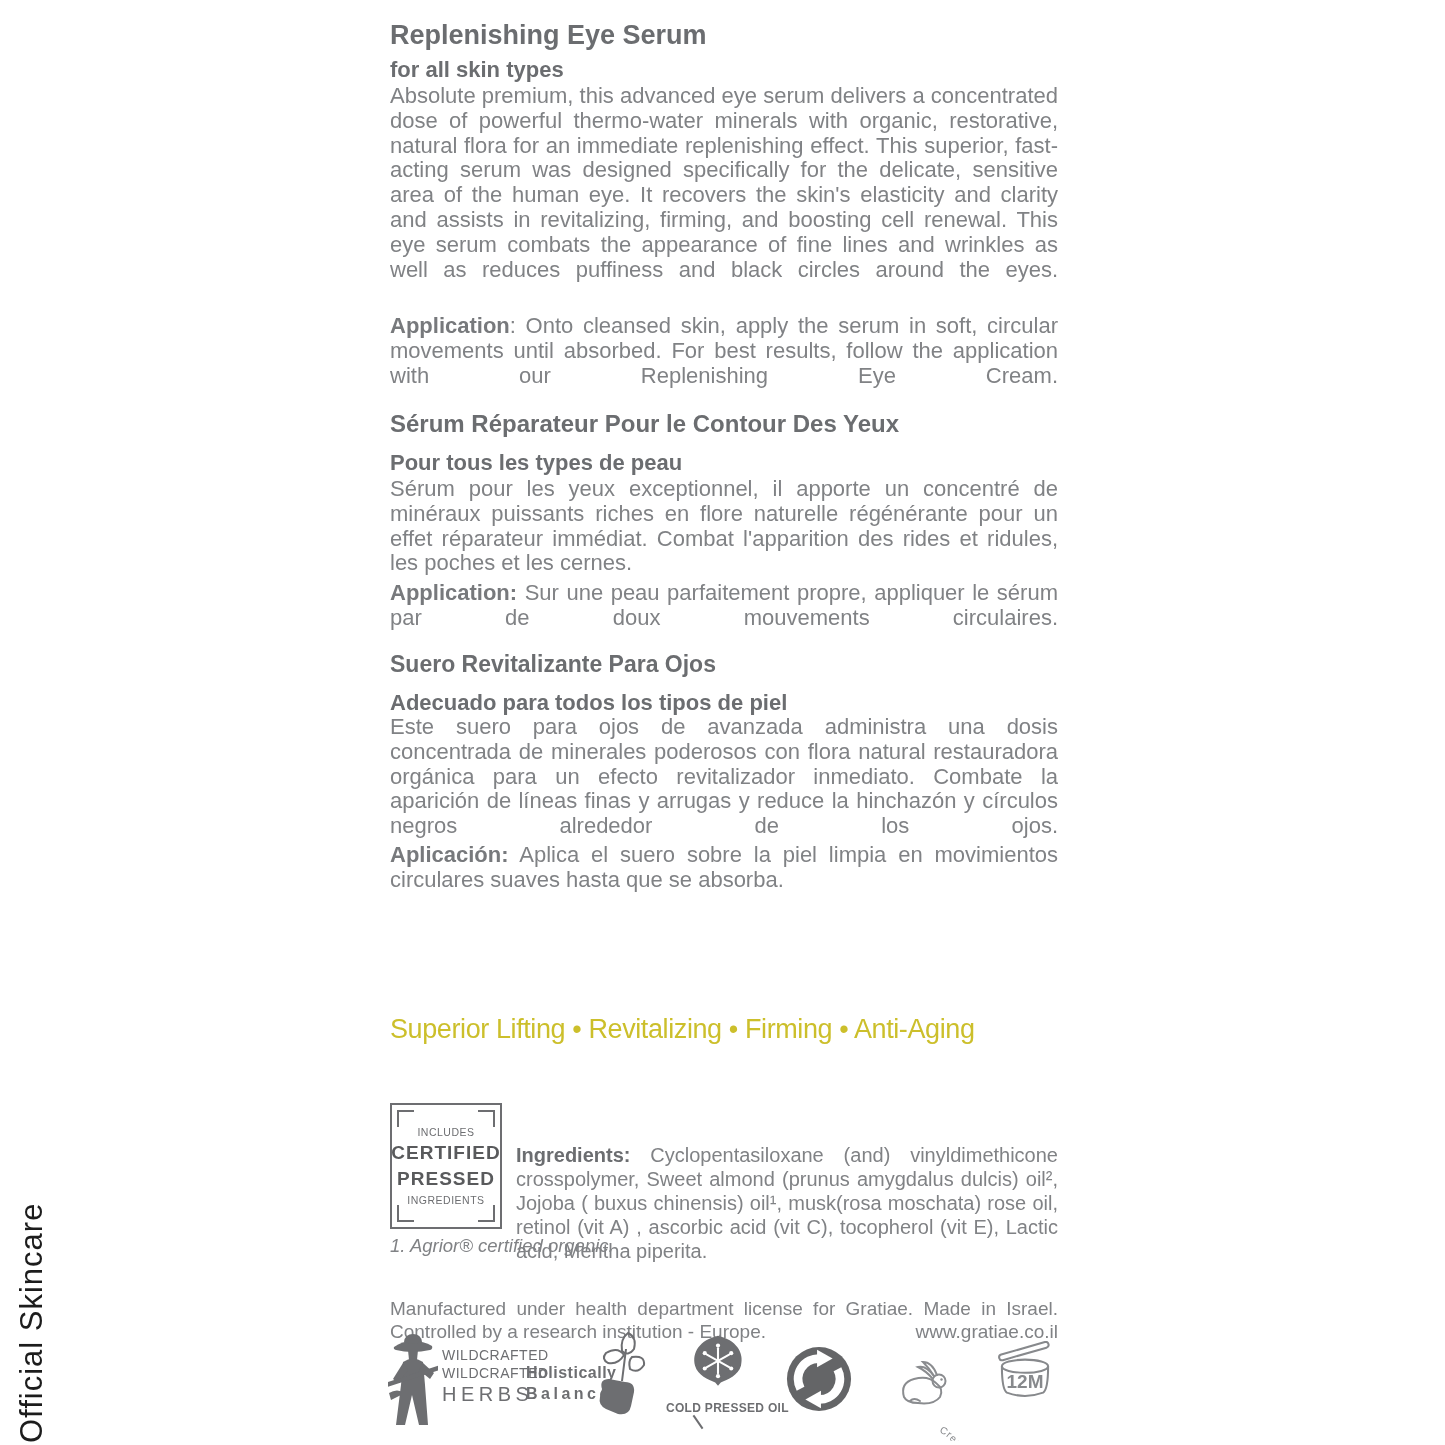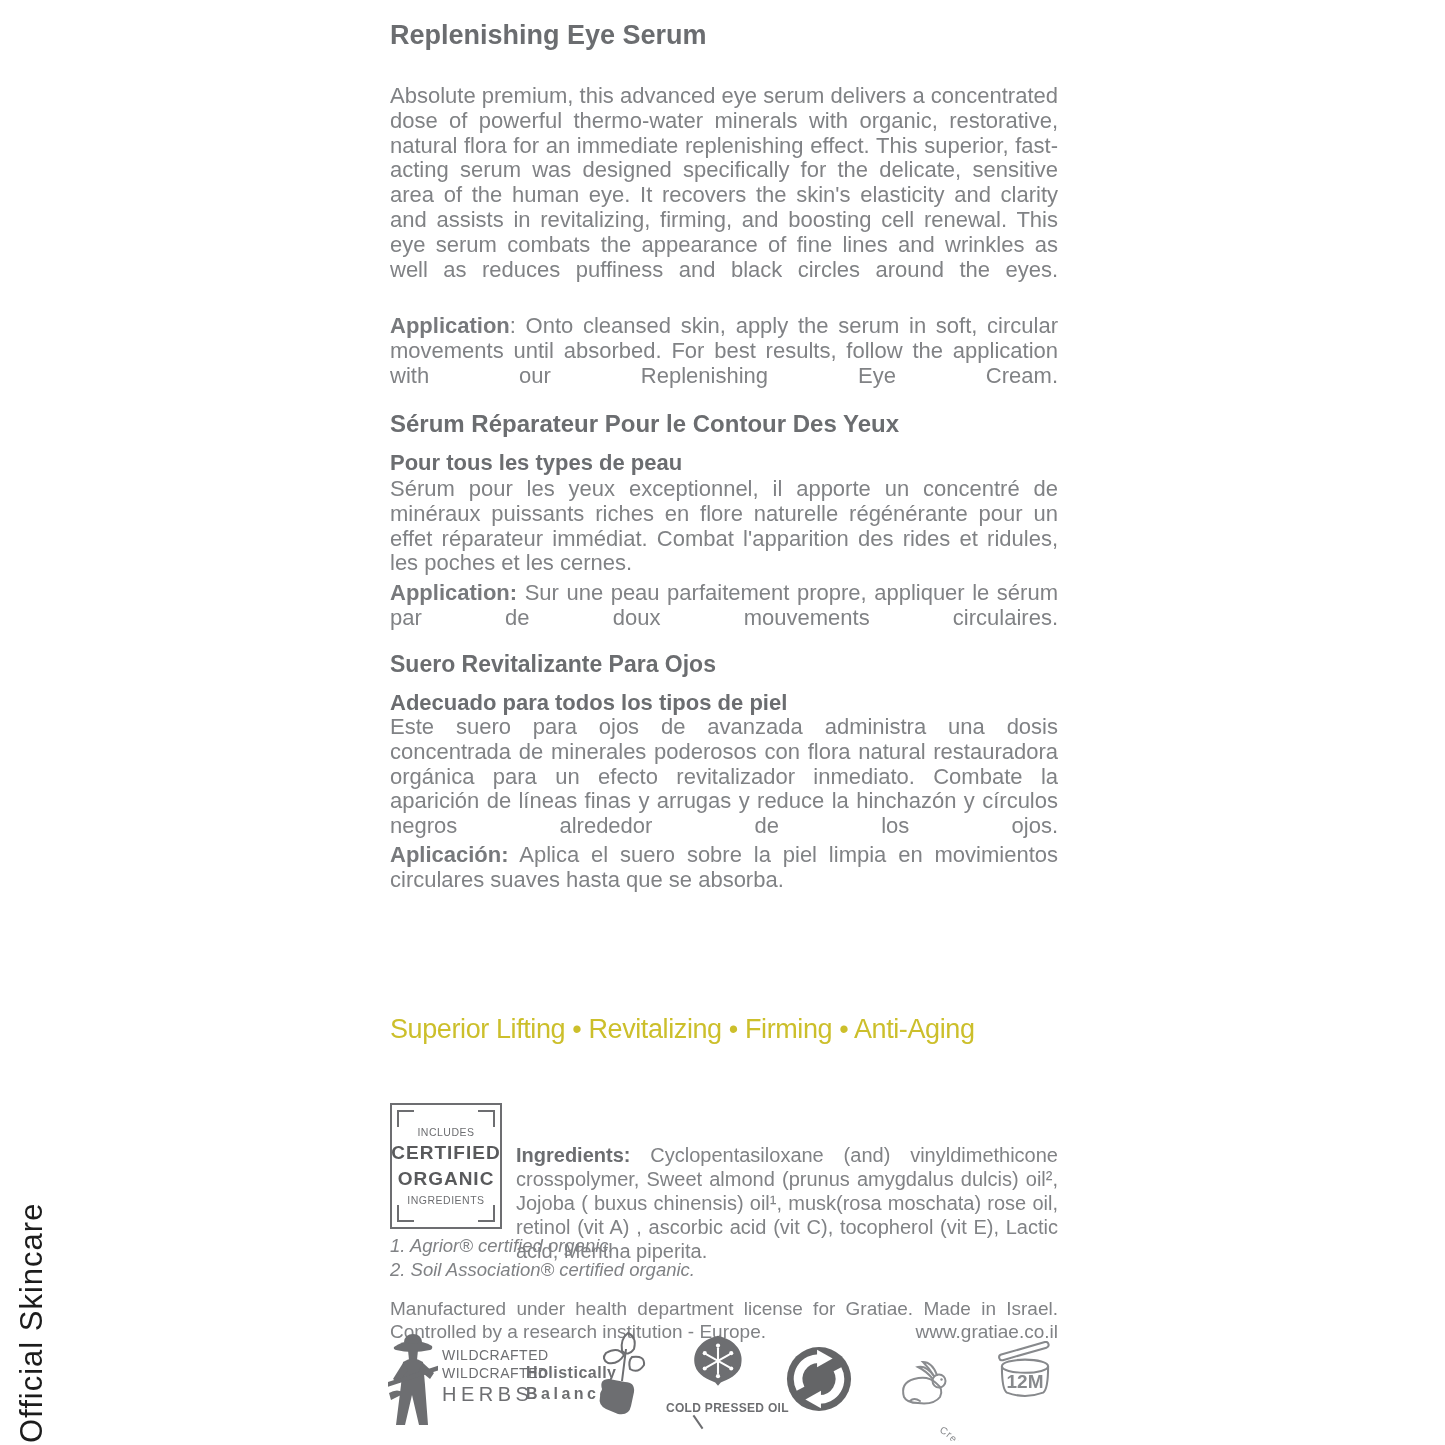--- a/index.html
+++ b/index.html
@@ -44,20 +44,21 @@
   .side-text{position:absolute;left:14px;top:1443px;transform:rotate(-90deg);transform-origin:0 0;
              white-space:nowrap;font-size:31px;letter-spacing:1px;color:#1c1c1c;}
 </style>
 </head>
 <body>
 
 <div class="page">
 
   <div class="abs col" style="top:20px;">
     <h1 class="h-title">Replenishing Eye Serum</h1>
+    <h2 class="h-sub">for all skin types</h2>
   </div>
   <p class="abs col body-p just-all" style="top:84px;">Absolute premium, this advanced eye serum delivers a concentrated dose of powerful thermo-water minerals with organic, restorative, natural flora for an immediate replenishing effect. This superior, fast-acting serum was designed specifically for the delicate, sensitive area of the human eye. It recovers the skin's elasticity and clarity and assists in revitalizing, firming, and boosting cell renewal. This eye serum combats the appearance of fine lines and wrinkles as well as reduces puffiness and black circles around the eyes.</p>
   <p class="abs col body-p just-all" style="top:314px;"><b>Application</b><span>: Onto cleansed skin, apply the serum in soft, circular movements until absorbed. For best results, follow the application with our Replenishing Eye Cream.</span></p>
 
   <h3 class="abs col h-sec" style="top:410px;">Sérum Réparateur Pour le Contour Des Yeux</h3>
   <h3 class="abs col h-sub" style="top:444px;">Pour tous les types de peau</h3>
   <p class="abs col body-p" style="top:477px;">Sérum pour les yeux exceptionnel, il apporte un concentré de minéraux puissants riches en flore naturelle régénérante pour un effet réparateur immédiat. Combat l'apparition des rides et ridules, les poches et les cernes.</p>
   <p class="abs col body-p just-all" style="top:581px;"><b>Application:</b><span> Sur une peau parfaitement propre, appliquer le sérum par de doux mouvements circulaires.</span></p>
 
   <h3 class="abs col h-sec" style="top:651px;font-size:23px;">Suero Revitalizante Para Ojos</h3>
@@ -68,29 +69,28 @@
   <div class="abs col tagline" style="top:1014px;">Superior Lifting • Revitalizing • Firming • Anti-Aging</div>
 
   <div class="abs col ing-row" style="top:1103px;">
     <div class="cert-box">
       <span class="ck tl"></span>
       <span class="ck tr"></span>
       <span class="ck bl"></span>
       <span class="ck br"></span>
       <div class="cert-small">INCLUDES</div>
       <div class="cert-big">CERTIFIED</div>
-      <div class="cert-big">ORGANIC</div>
+      <div class="cert-big">PRESSED</div>
       <div class="cert-small">INGREDIENTS</div>
     </div>
     <p class="ing-text"><b>Ingredients:</b><span> Cyclopentasiloxane (and) vinyldimethicone crosspolymer, Sweet almond (prunus amygdalus dulcis) oil², Jojoba ( buxus chinensis) oil¹, musk(rosa moschata) rose oil, retinol (vit A) , ascorbic acid (vit C), tocopherol (vit E), Lactic acid, Mentha piperita.</span></p>
   </div>
 
   <div class="abs col" style="top:1234px;font-style:italic;">
     <div class="fnote">1. Agrior®  certified organic.</div>
-    <div class="fnote">2. Soil Association®  certified organic.</div>
   </div>
 
   <div class="abs col" style="top:1285px;margin-top:12px;">
     <div class="manu1">Manufactured under health department license for Gratiae. Made in Israel.</div>
     <div class="manu2">
       <span>Controlled by a research institution - Europe.</span>
       <span>www.gratiae.co.il</span>
     </div>
   </div>
 

